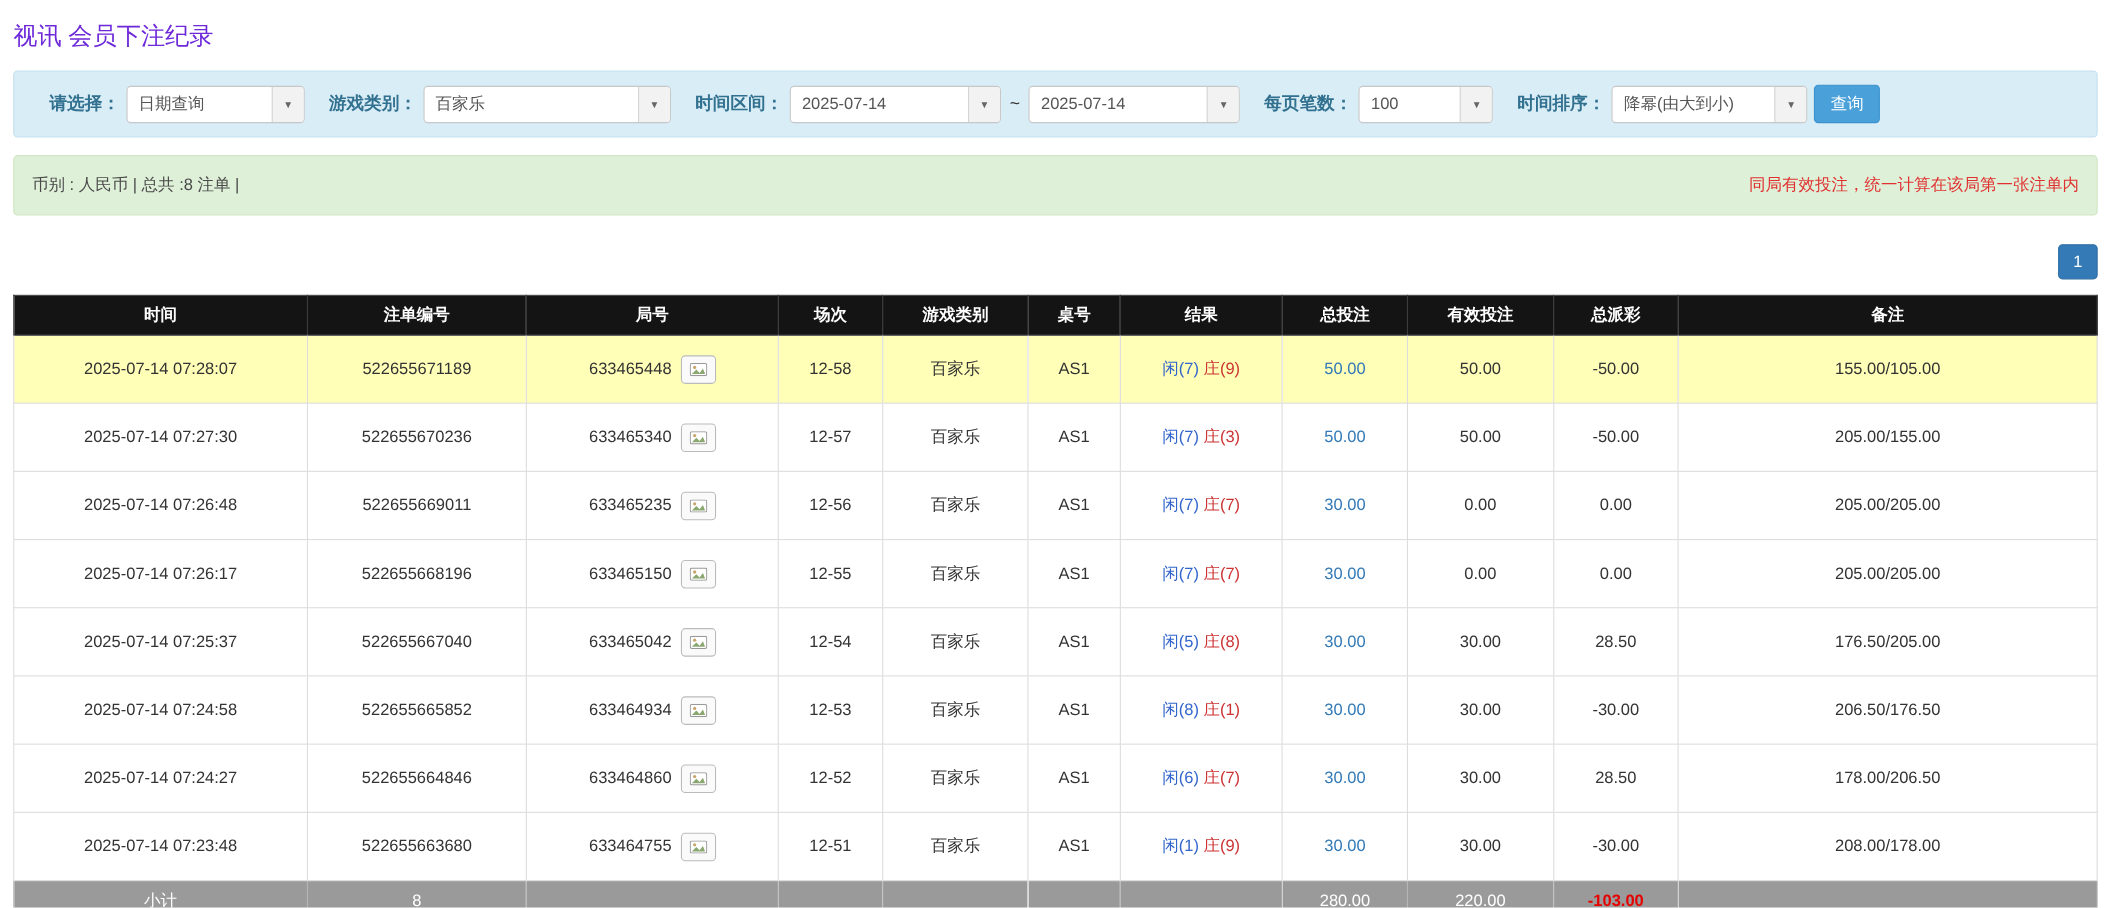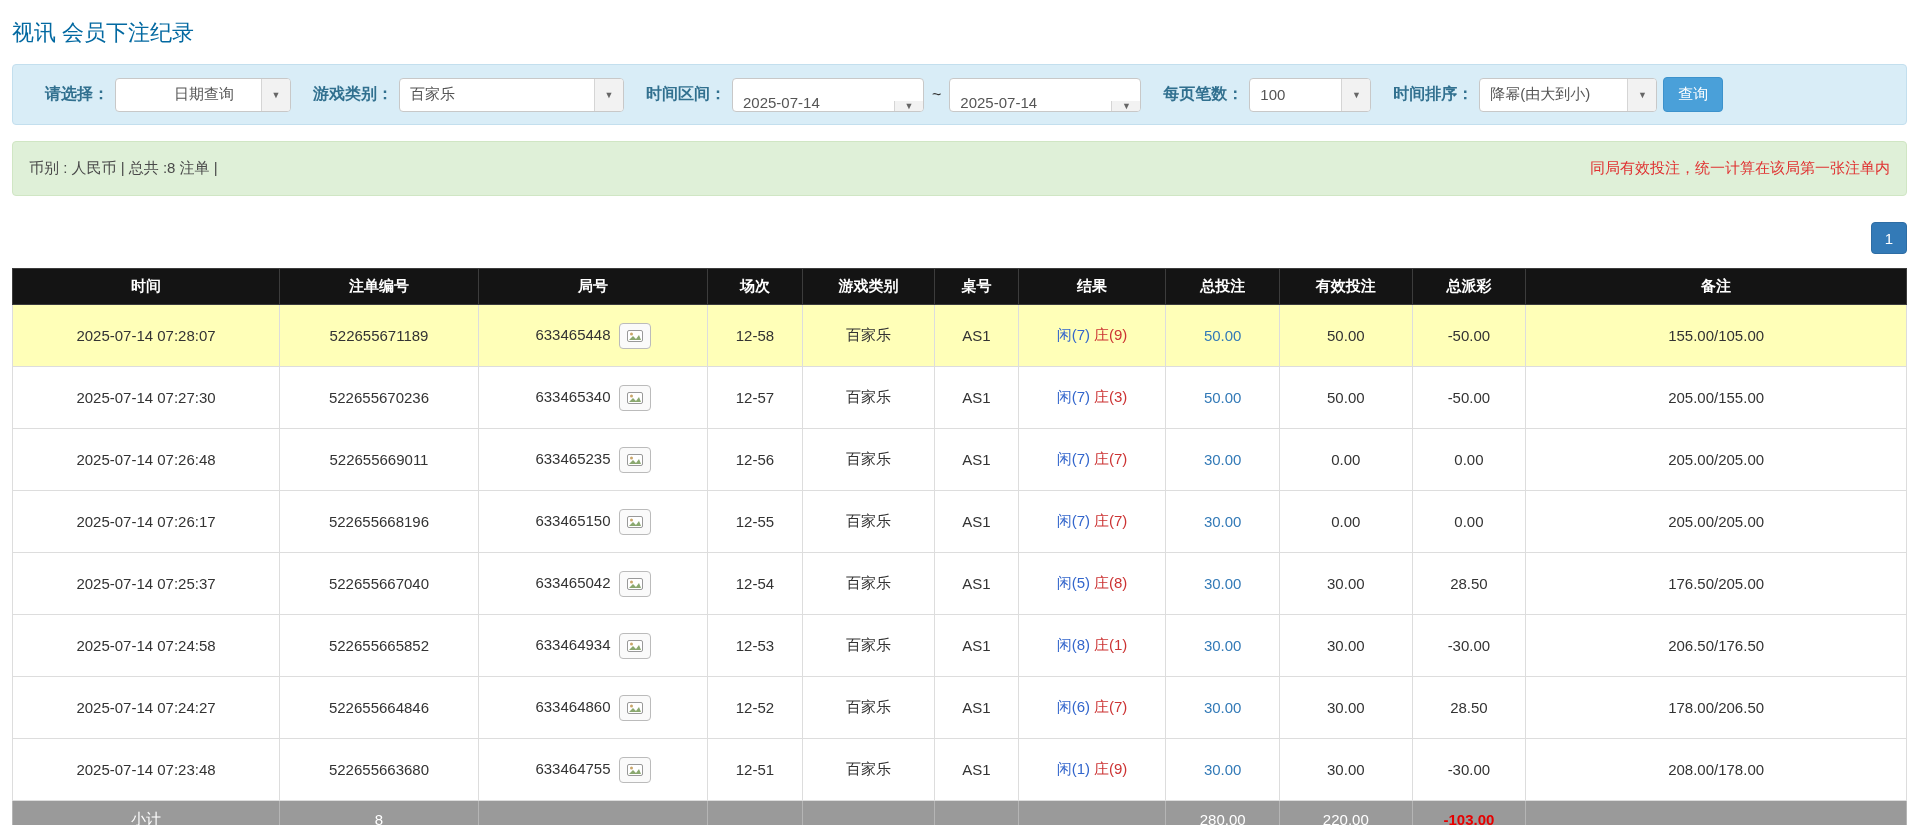--- a/index.html
+++ b/index.html
@@ -10,21 +10,21 @@
     overflow: hidden;
     background: #fff;
     font-family: "Liberation Sans", "DejaVu Sans", sans-serif;
     color: #333;
   }
   .container { padding: 10px 12px; }
 
   .page-title {
     font-size: 22px;
     font-weight: 500;
-    color: #0369a1;
+    color: #6d28d9;
     margin: 8px 0 16px;
   }
 
   
   .filter-bar {
     display: flex;
     align-items: center;
     background: #d9edf7;
     border: 1px solid #c3dfee;
     border-radius: 4px;
@@ -65,23 +65,23 @@
   .combo-btn {
     width: 28px;
     display: flex;
     align-items: center;
     justify-content: center;
     border-left: 1px solid #d5d5d5;
     background: #f2f2f2;
     color: #666;
     font-size: 9px;
   }
-  .w-qtype { width: 176px; padding-left: 48px; }
+  .w-qtype { width: 162px; }
   .w-game  { width: 225px; }
-  .w-date  { width: 192px; align-items: flex-end; }
+  .w-date  { width: 192px; }
   .w-size  { width: 122px; }
   .w-sort  { width: 178px; }
 
   .btn-search {
     background: #4aa0d9;
     border: 1px solid #3c92cc;
     color: #fff;
     font-size: 15px;
     padding: 7px 14px;
     border-radius: 4px;

